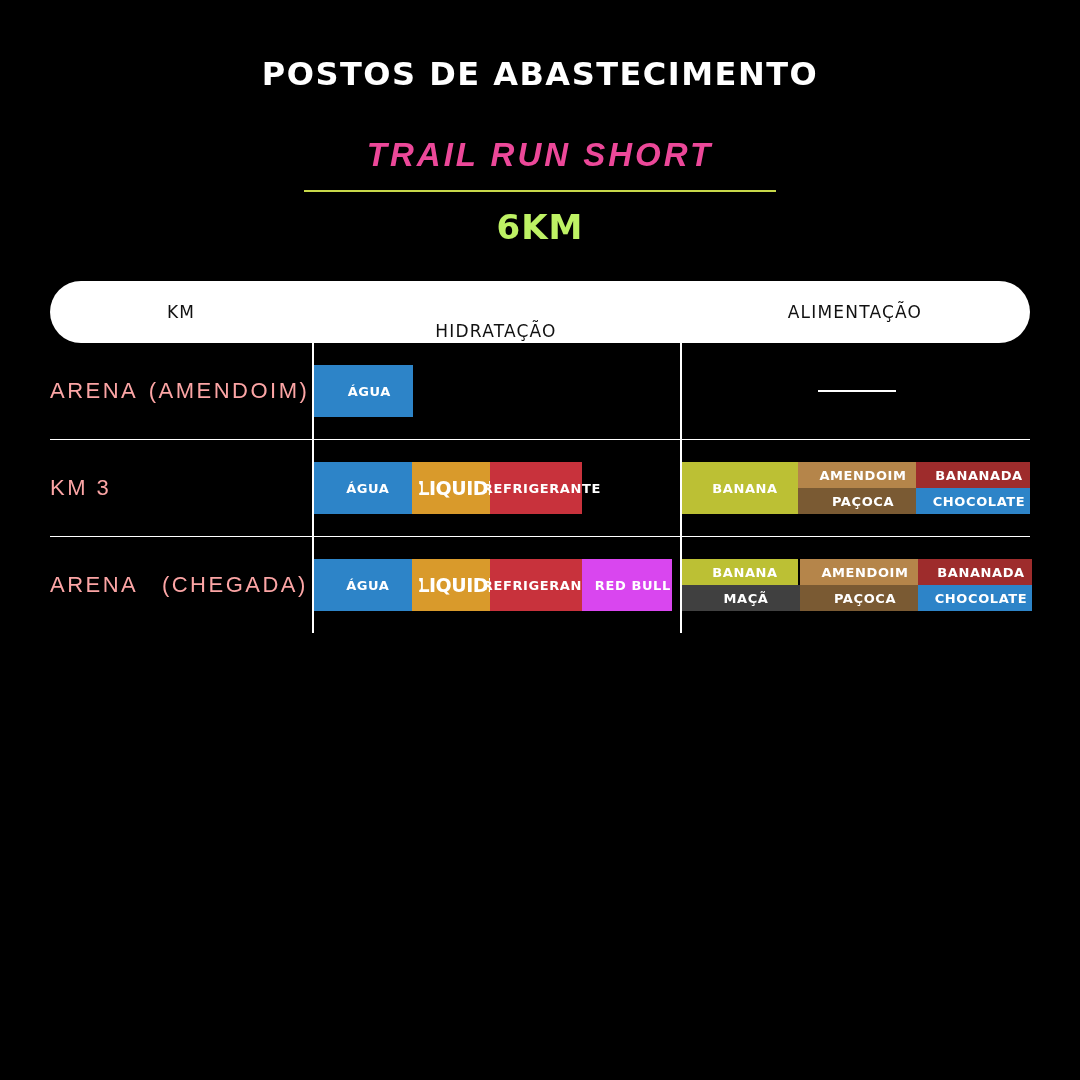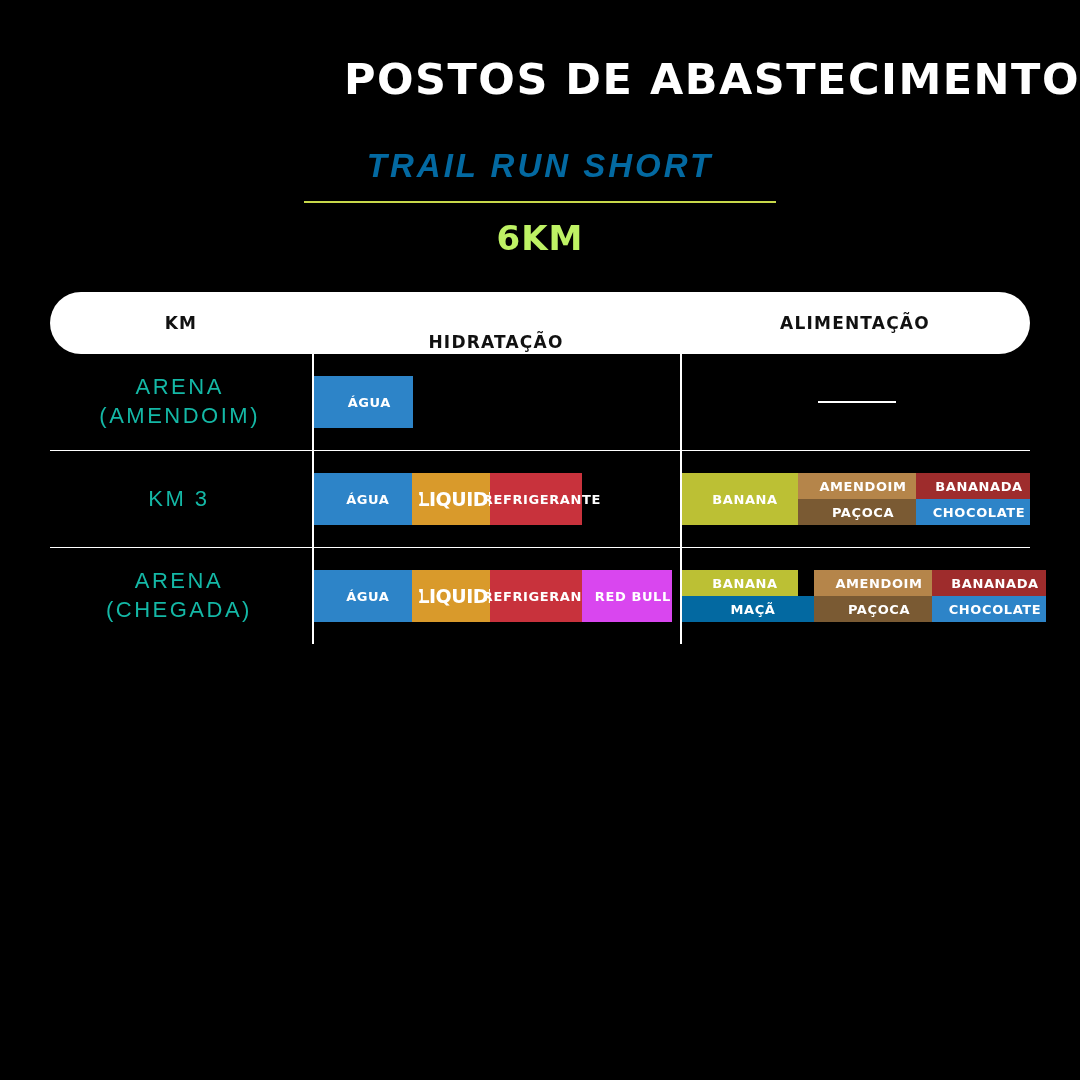--- a/index.html
+++ b/index.html
@@ -11,41 +11,41 @@
     width: 1080px;
     height: 1080px;
     overflow: hidden;
     font-family: "Liberation Sans", sans-serif;
     color: #ffffff;
     position: relative;
   }
 
   
   .page-title {
-    text-align: right;
-    font-family: "DejaVu Sans", sans-serif;
-    font-weight: bold;
-    font-size: 43px;
+    text-align: center;
+    font-family: "DejaVu Sans", sans-serif;
+    font-weight: bold;
+    font-size: 32px;
     letter-spacing: 1.5px;
     margin-top: 58px;
     line-height: 1;
     color: #ffffff;
   }
 
   .subtitle-block {
     margin-top: 46px;
     text-align: center;
   }
   .subtitle {
     font-family: "Liberation Sans", sans-serif;
     font-style: italic;
     font-weight: bold;
     font-size: 33px;
     letter-spacing: 3px;
-    color: #0369a1;
+    color: #ec4899;
   }
   .subtitle-rule {
     width: 472px;
     height: 2px;
     background: #c8d94a;
     margin: 16px auto 0 auto;
   }
   .distance {
     margin-top: 15px;
     font-family: "DejaVu Sans", sans-serif;
@@ -70,21 +70,21 @@
     display: flex;
     align-items: center;
   }
   .col-km    { width: 262px; }
   .col-hidr  { width: 368px; margin-top: 37px; }
   .col-alim  { width: 350px; }
 
   .table-head .hcell {
     text-align: center;
     font-family: "DejaVu Sans", sans-serif;
-    font-weight: bold;
+    font-weight: normal;
     font-size: 17px;
     letter-spacing: 1.2px;
     color: #111111;
   }
 
   
   .vline {
     position: absolute;
     width: 2px;
     background: #ffffff;
@@ -97,29 +97,29 @@
     display: flex;
     align-items: stretch;
     border-bottom: 1px solid #ffffff;
     min-height: 96px;
   }
   .row:last-child { border-bottom: none; }
 
   .cell-km {
     width: 262px;
     display: flex;
-    flex-direction: column;
-    align-items: center;
-    justify-content: center;
+    flex-direction: row;
+    align-items: center;
+    justify-content: space-between;
     text-align: center;
     font-family: "Liberation Sans", sans-serif;
     font-size: 22px;
     letter-spacing: 2.5px;
     line-height: 1.3;
-    color: #14b8a6;
+    color: #fca5a5;
   }
 
   .cell-tags {
     display: flex;
     align-items: center;
     padding-left: 4px;
   }
   .cell-hidr { width: 368px; }
   .cell-alim { width: 350px; padding-left: 6px; }
 
@@ -282,21 +282,21 @@
         </div>
         <div class="tagcol">
           <div class="tag h-single" style="background:#d946ef;width:90px;">RED BULL</div>
         </div>
       </div>
     </div>
     <div class="cell-tags cell-alim">
       <div class="tagset">
         <div class="tagcol">
           <div class="tag h-half" style="background:#bcc034;width:118px;">BANANA</div>
-          <div class="tag h-half" style="background:#0369a1;width:134px;">MAÇÃ</div>
+          <div class="tag h-half" style="background:#404040;width:120px;">MAÇÃ</div>
         </div>
         <div class="tagcol">
           <div class="tag h-half" style="background:#b5854a;width:118px;">AMENDOIM</div>
           <div class="tag h-half" style="background:#7a5a33;width:118px;">PAÇOCA</div>
         </div>
         <div class="tagcol">
           <div class="tag h-half" style="background:#9e2c2c;width:114px;">BANANADA</div>
           <div class="tag h-half" style="background:#2d84c8;width:114px;">CHOCOLATE</div>
         </div>
       </div>

